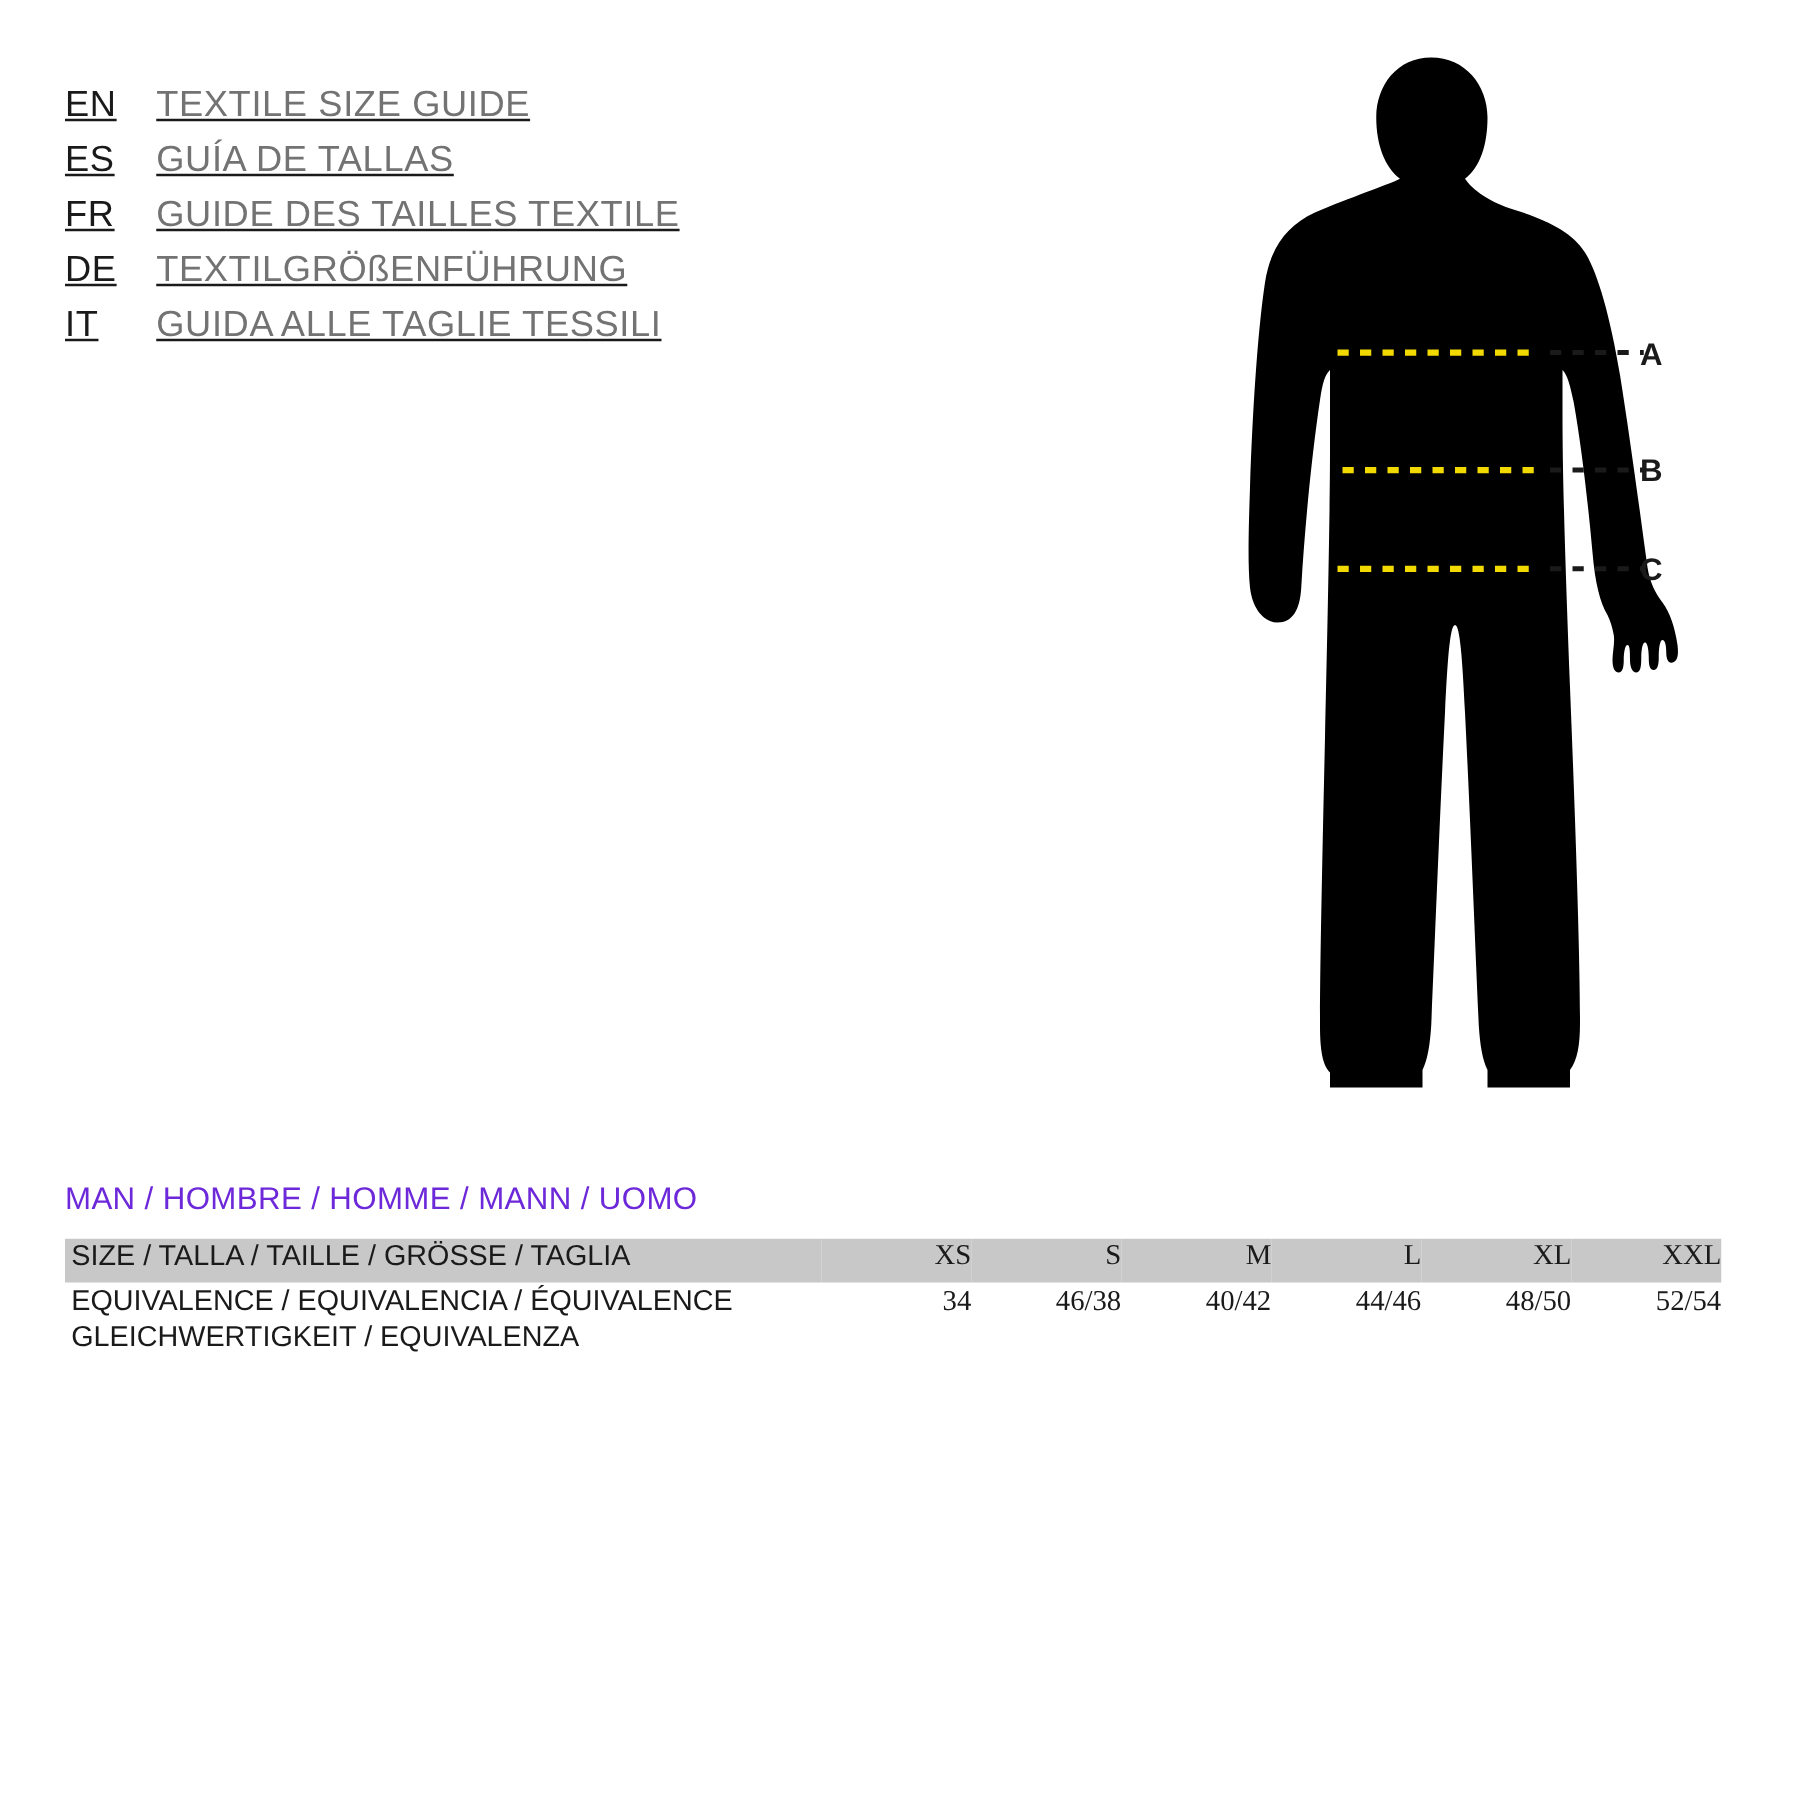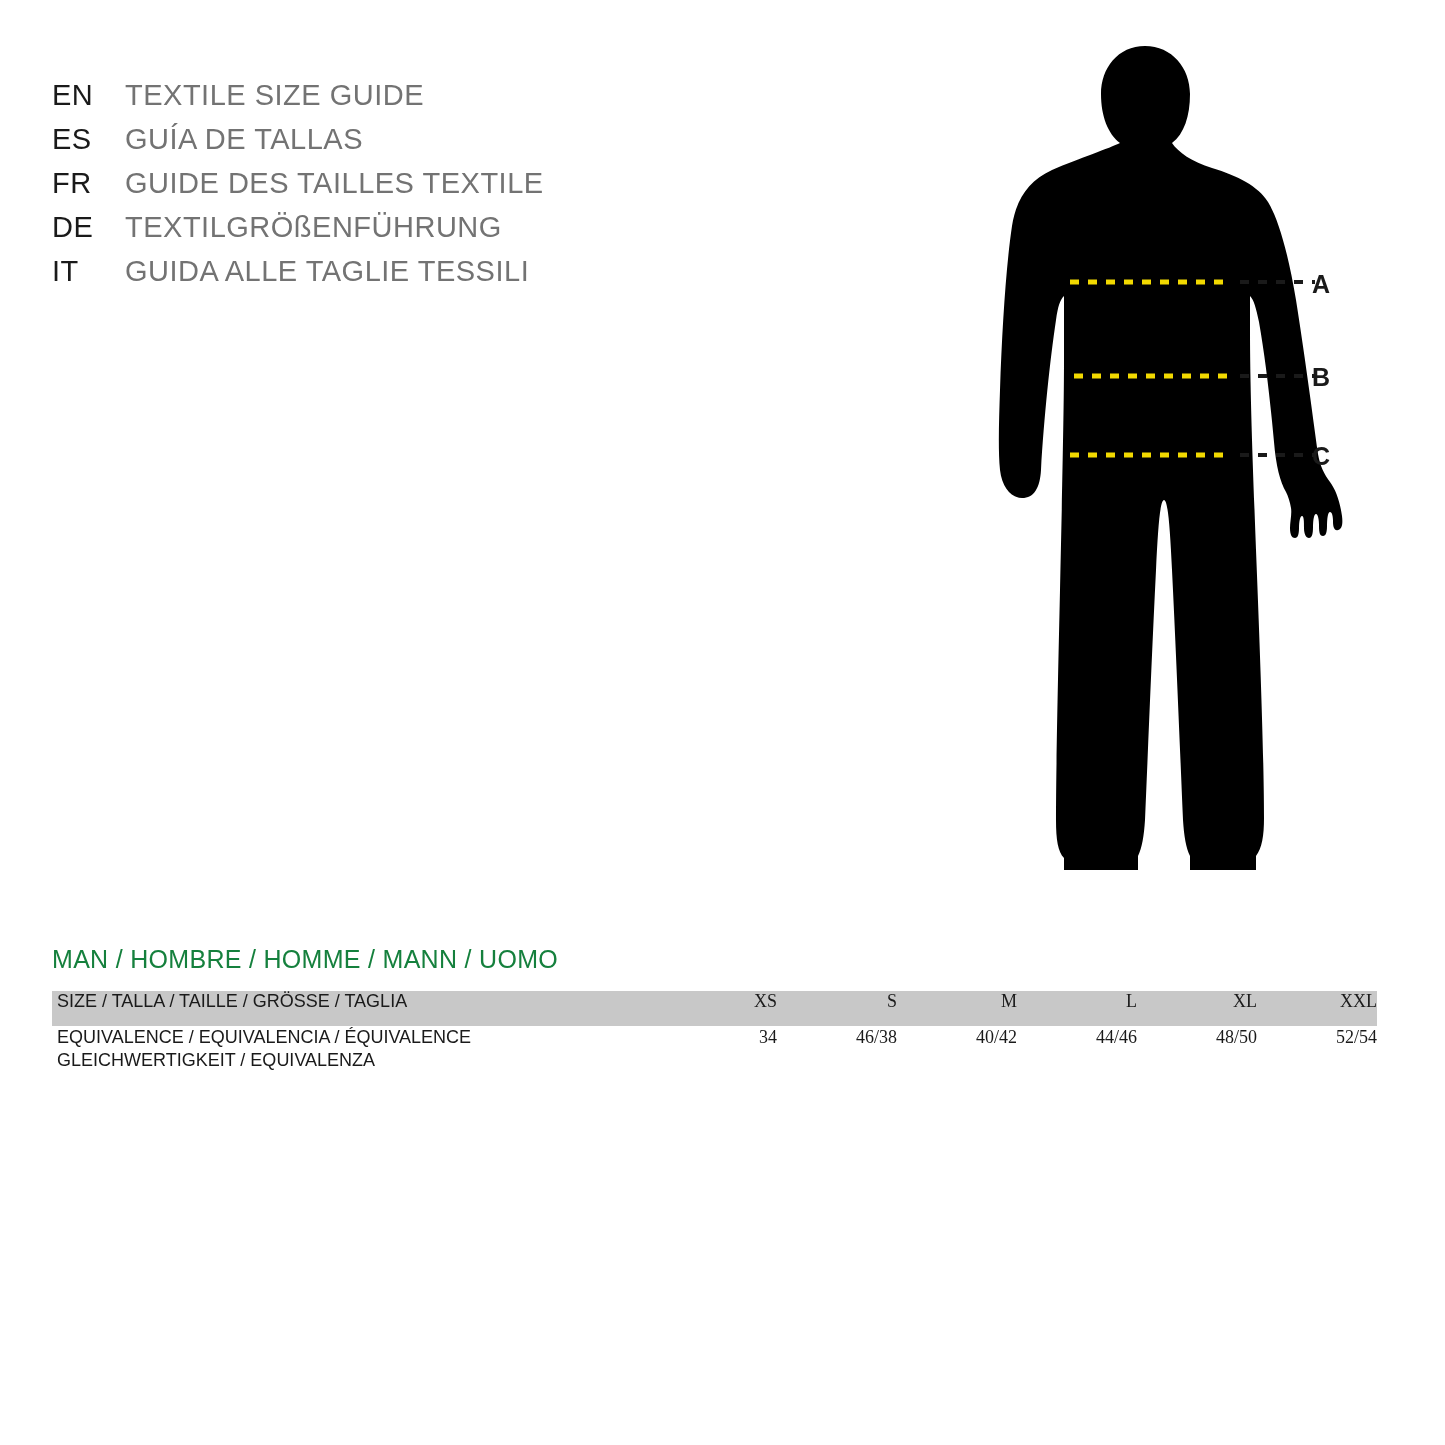--- a/index.html
+++ b/index.html
@@ -17,22 +17,23 @@
   }
 
   
   .title-block {
     position: absolute;
     left: 52px;
     top: 68px;
   }
   .title-row {
     display: flex;
-    align-items: flex-end;
+    align-items: flex-start;
     height: 44px;
+    text-decoration: underline;
   }
   .title-lang {
     width: 73px;
     font-size: 29px;
     letter-spacing: 0.5px;
     color: #1a1a1a;
   }
   .title-text {
     font-size: 29px;
     letter-spacing: 0.5px;
@@ -59,30 +60,30 @@
   
   .table-area {
     position: absolute;
     left: 52px;
     top: 945px;
     width: 1320px;
   }
   .group-title {
     font-size: 25px;
     letter-spacing: 0.3px;
-    color: #15803d;
+    color: #6d28d9;
     margin-bottom: 17px;
   }
   table.size-table {
     border-collapse: collapse;
     width: 1320px;
     table-layout: fixed;
   }
   table.size-table td {
-    font-size: 18px;
+    font-size: 23px;
     color: #1a1a1a;
     vertical-align: top;
     padding: 0;
   }
   .row-head {
     background: #c8c8c8;
   }
   .row-head td {
     padding: 8px 0 8px 0;
     height: 35px;

